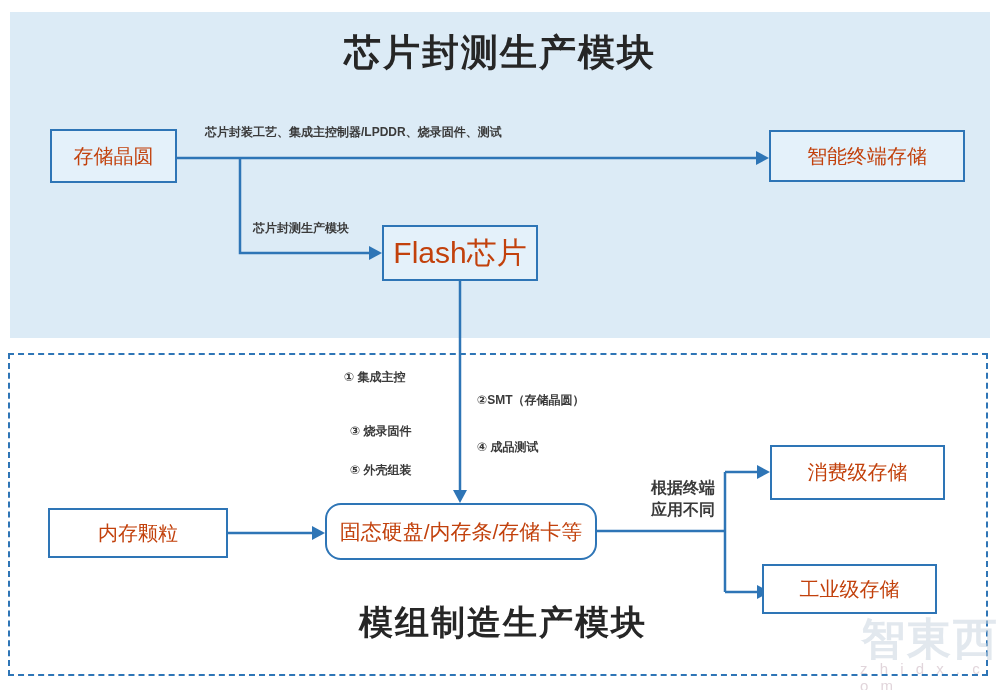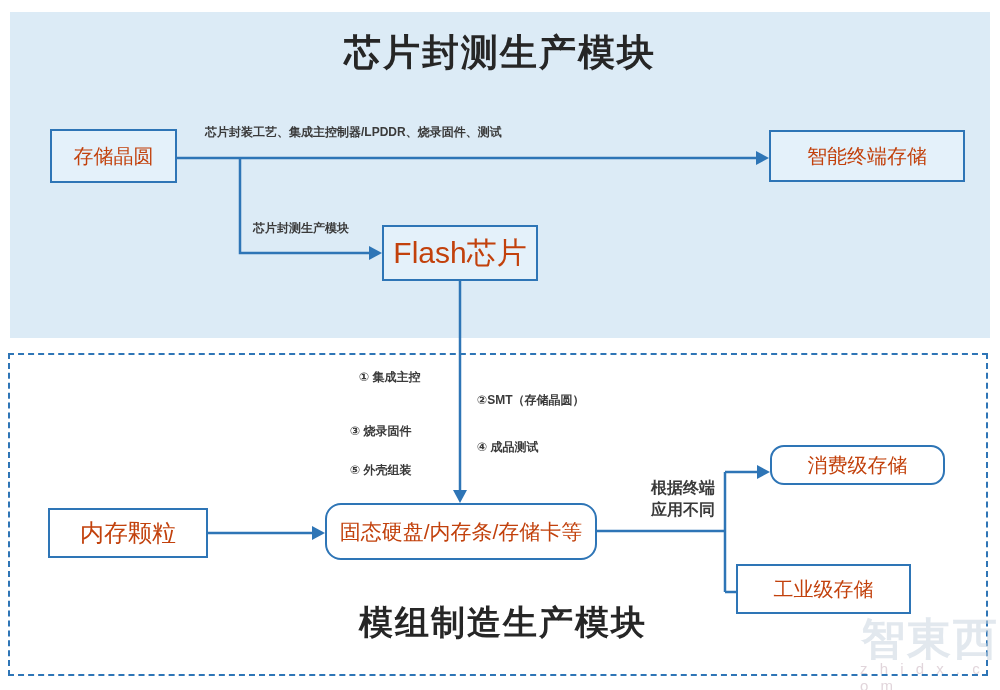--- a/index.html
+++ b/index.html
@@ -64,33 +64,33 @@
   <div class="node top" style="left:50px;top:129px;width:127px;height:54px;font-size:20px;">存储晶圆</div>
 
   <div class="node top" style="left:769px;top:130px;width:196px;height:52px;font-size:20px;">智能终端存储</div>
 
   <div class="node top" style="left:382px;top:225px;width:156px;height:56px;font-size:30px;">Flash芯片</div>
 
   <div class="lbl" style="left:205px;top:124px;">芯片封装工艺、集成主控制器/LPDDR、烧录固件、测试</div>
 
   <div class="lbl" style="left:253px;top:220px;">芯片封测生产模块</div>
 
-  <div class="lbl" style="left:359px;top:369px;">① 集成主控</div>
+  <div class="lbl" style="left:344px;top:369px;">① 集成主控</div>
   <div class="lbl" style="left:477px;top:392px;">②SMT（存储晶圆）</div>
   <div class="lbl" style="left:350px;top:417px;margin-top:6px;">③ 烧录固件</div>
   <div class="lbl" style="left:477px;top:439px;">④ 成品测试</div>
   <div class="lbl" style="left:350px;top:462px;">⑤ 外壳组装</div>
 
-  <div class="node bottom" style="left:48px;top:508px;width:160px;height:50px;font-size:24px;">内存颗粒</div>
+  <div class="node bottom" style="left:48px;top:508px;width:180px;height:50px;font-size:20px;">内存颗粒</div>
 
   <div class="node bottom" style="left:325px;top:503px;width:272px;height:57px;font-size:21px;border-radius:16px;">固态硬盘/内存条/存储卡等</div>
 
-  <div class="node bottom" style="left:770px;top:445px;width:175px;height:40px;font-size:20px;border-radius:14px;">消费级存储</div>
+  <div class="node bottom" style="left:770px;top:445px;width:175px;height:55px;font-size:20px;">消费级存储</div>
 
-  <div class="node bottom" style="left:736px;top:564px;width:175px;height:50px;font-size:20px;">工业级存储</div>
+  <div class="node bottom" style="left:762px;top:564px;width:175px;height:50px;font-size:20px;">工业级存储</div>
 
   <div class="lbl" style="left:624px;top:477px;font-size:16px;line-height:1.35;margin-left:27px;">根据终端
 应用不同</div>
 
   <div class="title title-bottom">模组制造生产模块</div>
 
   <div class="watermark wm-logo">智東西</div>
   <div class="watermark wm-domain">z h i d x . c o m</div>
 
 </div>

